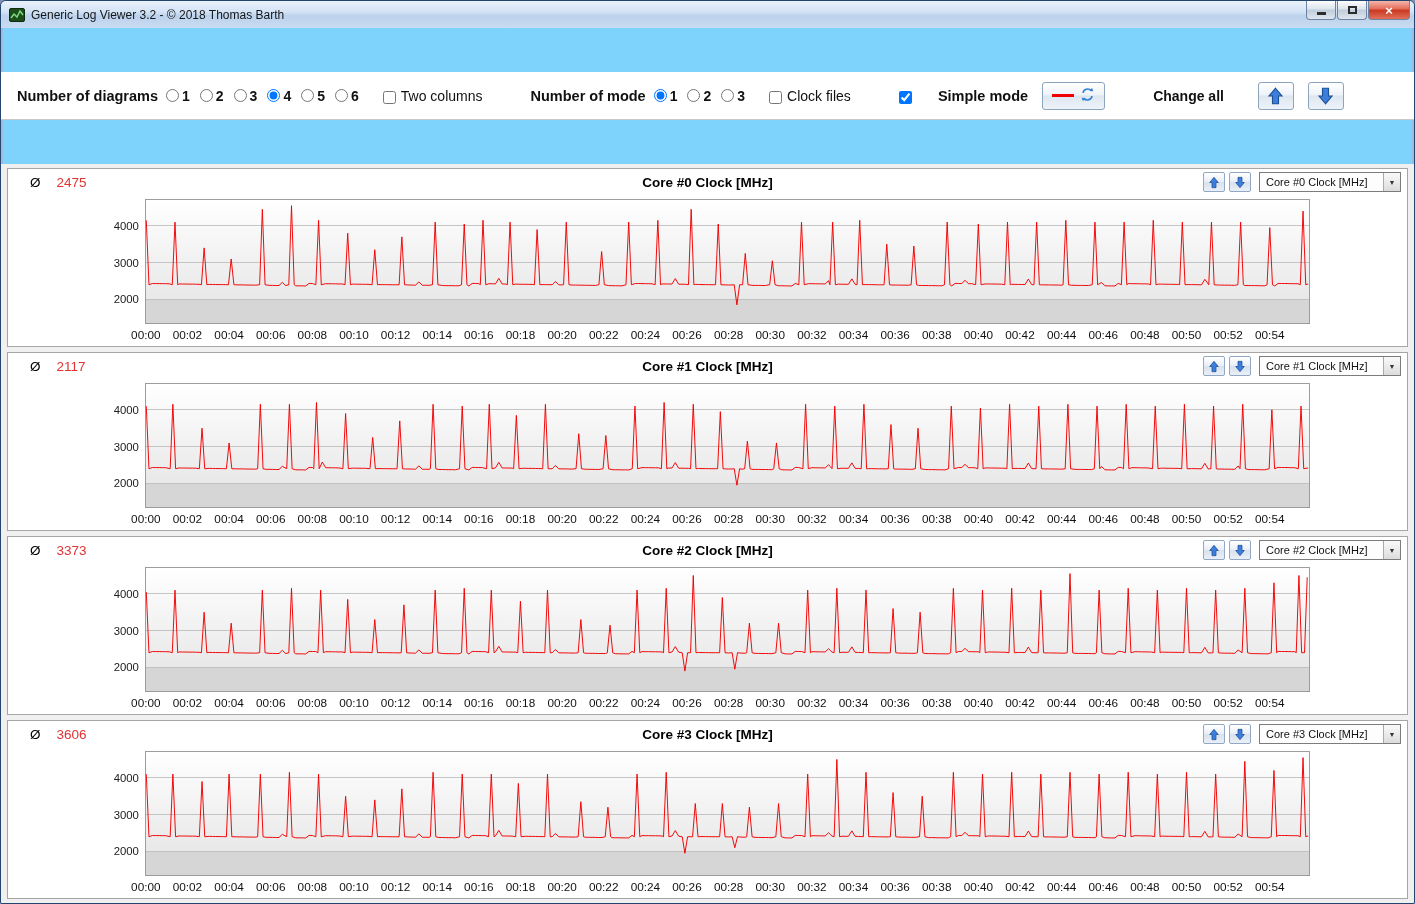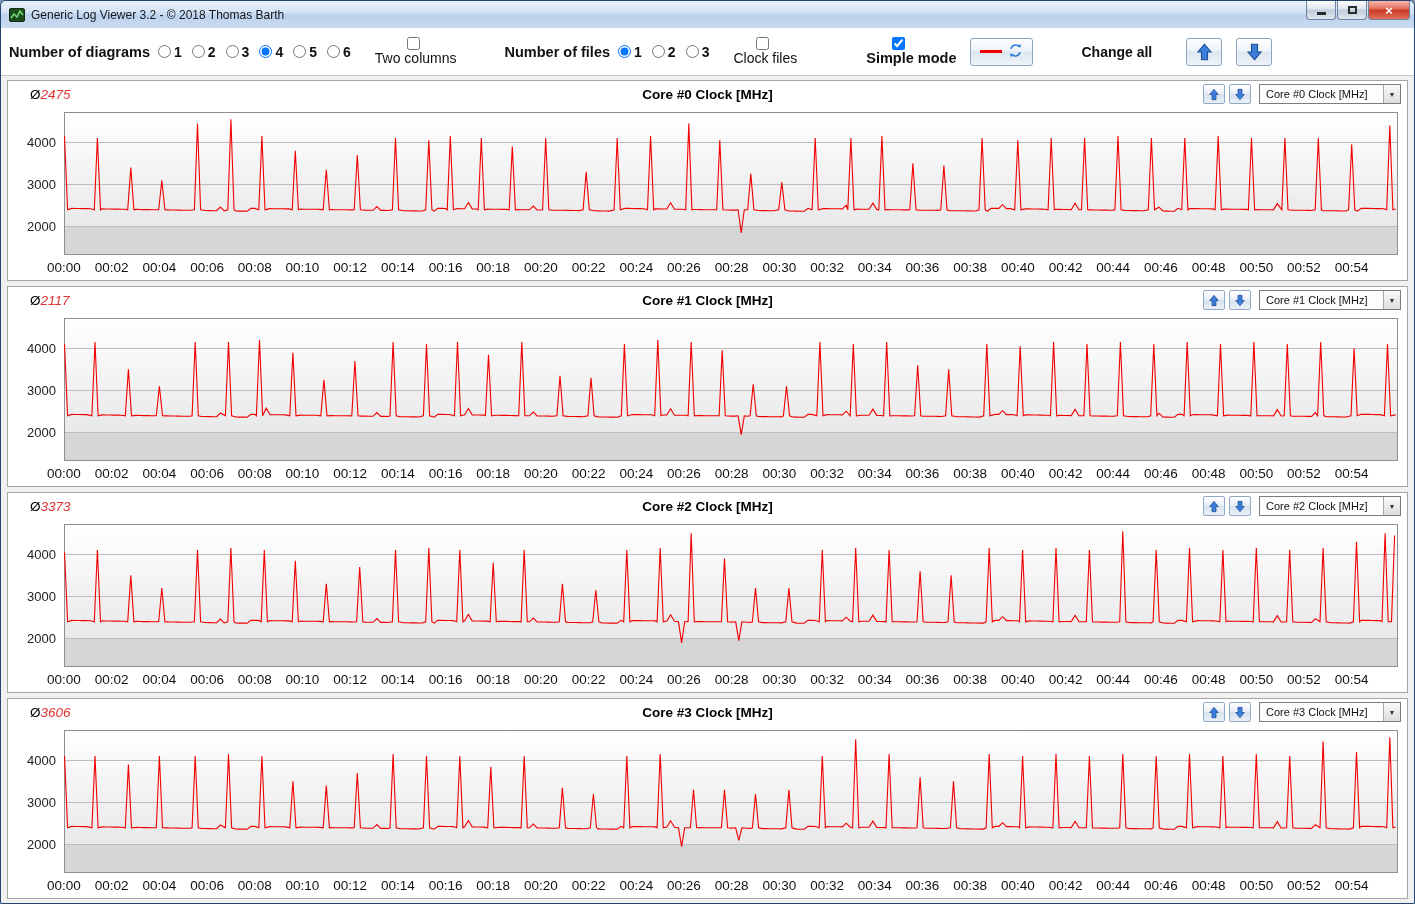--- a/index.html
+++ b/index.html
@@ -1,60 +1,60 @@
 <!DOCTYPE html>
 <html><head>
 <meta charset="utf-8">
 <style>
   html,body{margin:0;padding:0;background:#7f8faf;font-family:"Liberation Sans",sans-serif;}
   .window{width:1415px;height:904px;box-sizing:border-box;border:1px solid #24456e;
     border-radius:6px 6px 2px 2px;overflow:hidden;display:flex;flex-direction:column;
-    background:#7dd3fc;box-shadow:inset 0 0 0 2px #9cbbe0;}
+    background:#7dd3fc;box-shadow:inset 0 0 0 2px #9cbbe0;gap:44px;}
   
   .titlebar{height:27px;flex:0 0 27px;display:flex;align-items:center;padding:0 4px 0 8px;
     background:linear-gradient(#eaf2fb,#d4e3f5 40%,#bcd2ec 55%,#c9dbf0);font-size:12px;color:#13161a;}
   .app-icon{width:16px;height:16px;display:inline-block;}
   .title-text{margin-left:6px;}
   .win-controls{margin-left:auto;display:flex;gap:1px;align-self:flex-start;}
   .win-btn{width:30px;height:19px;border:1px solid #6d83a1;border-top:none;border-radius:0 0 4px 4px;
     background:linear-gradient(#fdfdfd,#dbe4ee 45%,#c0ccda 50%,#dee6ef);display:flex;align-items:center;
     justify-content:center;font-size:12px;color:#222;padding:0;cursor:default;}
   .win-btn.close{width:42px;background:linear-gradient(#f6b6ad,#e26a56 45%,#c93821 50%,#e2705c);
     color:#fff;font-weight:bold;font-size:13px;}
   .min-glyph{width:9px;height:3px;background:#2c2c2c;margin-top:7px;}
   .max-glyph{width:9px;height:8px;border:2px solid #2c2c2c;box-sizing:border-box;}
   
   .toolbar{height:47px;flex:0 0 47px;background:#ffffff;border-bottom:1px solid #c8c8c8;
-    display:flex;align-items:center;padding:0 8px;font-size:14px;color:#111;}
+    display:flex;align-items:center;padding:0 16px;font-size:14px;color:#111;}
   .blabel{font-weight:bold;font-size:14.5px;white-space:nowrap;}
   .radio-group{display:flex;align-items:center;margin-left:8px;}
   .rad{display:flex;align-items:center;margin-right:10px;font-weight:bold;font-size:14px;}
   .rad input{margin:0 3px 0 0;width:13px;height:13px;}
-  .chk{display:flex;align-items:center;white-space:nowrap;font-size:14px;flex-direction:column;}
+  .chk{display:flex;align-items:flex-end;white-space:nowrap;font-size:14px;}
   .chk input{margin:0 5px 0 0;width:13px;height:13px;}
   .chk.bold span{font-weight:bold;font-size:14.5px;margin-left:21px;}
   .gap-s{margin-left:14px;} .gap-m{margin-left:34px;} .gap-l{margin-left:48px;}
   .tool-btn{height:28px;border:1px solid #8da4bd;border-radius:3px;
     background:linear-gradient(#ffffff,#eef3f9 45%,#dde6f0 50%,#eef3f9);display:flex;align-items:center;
     justify-content:center;gap:6px;padding:0 9px;cursor:default;}
   .red-dash{display:inline-block;width:22px;height:3px;background:#f00000;}
   .arrow-icon{display:inline-flex;align-items:center;justify-content:center;}
   .big-arrow{width:36px;}
   .big-arrow svg{width:15px;height:18px;}
   .mini-btn{width:22px;height:20px;border:1px solid #93a8c2;border-radius:2px;
     background:linear-gradient(#ffffff,#e8eef6 50%,#d8e2ee 52%,#e9eff6);display:flex;align-items:center;
     justify-content:center;padding:0;}
   .mini-btn svg{width:10px;height:13px;}
   
   .content{flex:1;background:#f0f0f0;padding:4px 6px;display:flex;flex-direction:column;gap:5px;min-height:0;}
   .panel{flex:1;min-height:0;background:#fff;border:1px solid #a6a6a6;display:flex;flex-direction:column;}
   .panel-header{flex:0 0 26px;position:relative;display:flex;align-items:center;padding:0 6px;}
   .avg{position:absolute;left:22px;display:flex;align-items:baseline;font-size:13.5px;}
   .avg-sym{color:#000;}
-  .avg-val{color:#e03333;font-style:italic;}
+  .avg-val{color:#e03333;margin-left:16px;}
   .panel-title{position:absolute;left:0;right:0;text-align:center;font-weight:bold;font-size:13.5px;pointer-events:none;}
   .panel-controls{margin-left:auto;display:flex;align-items:center;gap:4px;z-index:1;}
   .dropdown{width:142px;height:20px;border:1px solid #7c7c7c;background:#fdfdfd;display:flex;
     align-items:center;font-size:11px;color:#111;padding-left:6px;box-sizing:border-box;margin-left:4px;}
   .dd-text{white-space:nowrap;overflow:hidden;}
   .dd-arrow{margin-left:auto;width:16px;height:100%;border-left:1px solid #a9a9a9;
     background:linear-gradient(#fafafa,#dcdcdc);display:flex;align-items:center;justify-content:center;
     font-size:7px;color:#333;}
   svg.chart{flex:1;width:100%;min-height:0;display:block;}
 </style>
@@ -111,21 +111,21 @@
           <input type="radio" name="diagrams" style="">
           <span>6</span>
         </label>
       </span>
 
     <label class="chk gap-s">
       <input type="checkbox" style="">
       <span>Two columns</span>
     </label>
 
-    <span class="blabel gap-l">Number of files</span>
+    <span class="blabel gap-l">Number of mode</span>
     <span class="radio-group">
         <label class="rad">
           <input type="radio" name="files" checked="" style="">
           <span>1</span>
         </label>
         <label class="rad">
           <input type="radio" name="files" style="">
           <span>2</span>
         </label>
         <label class="rad">

